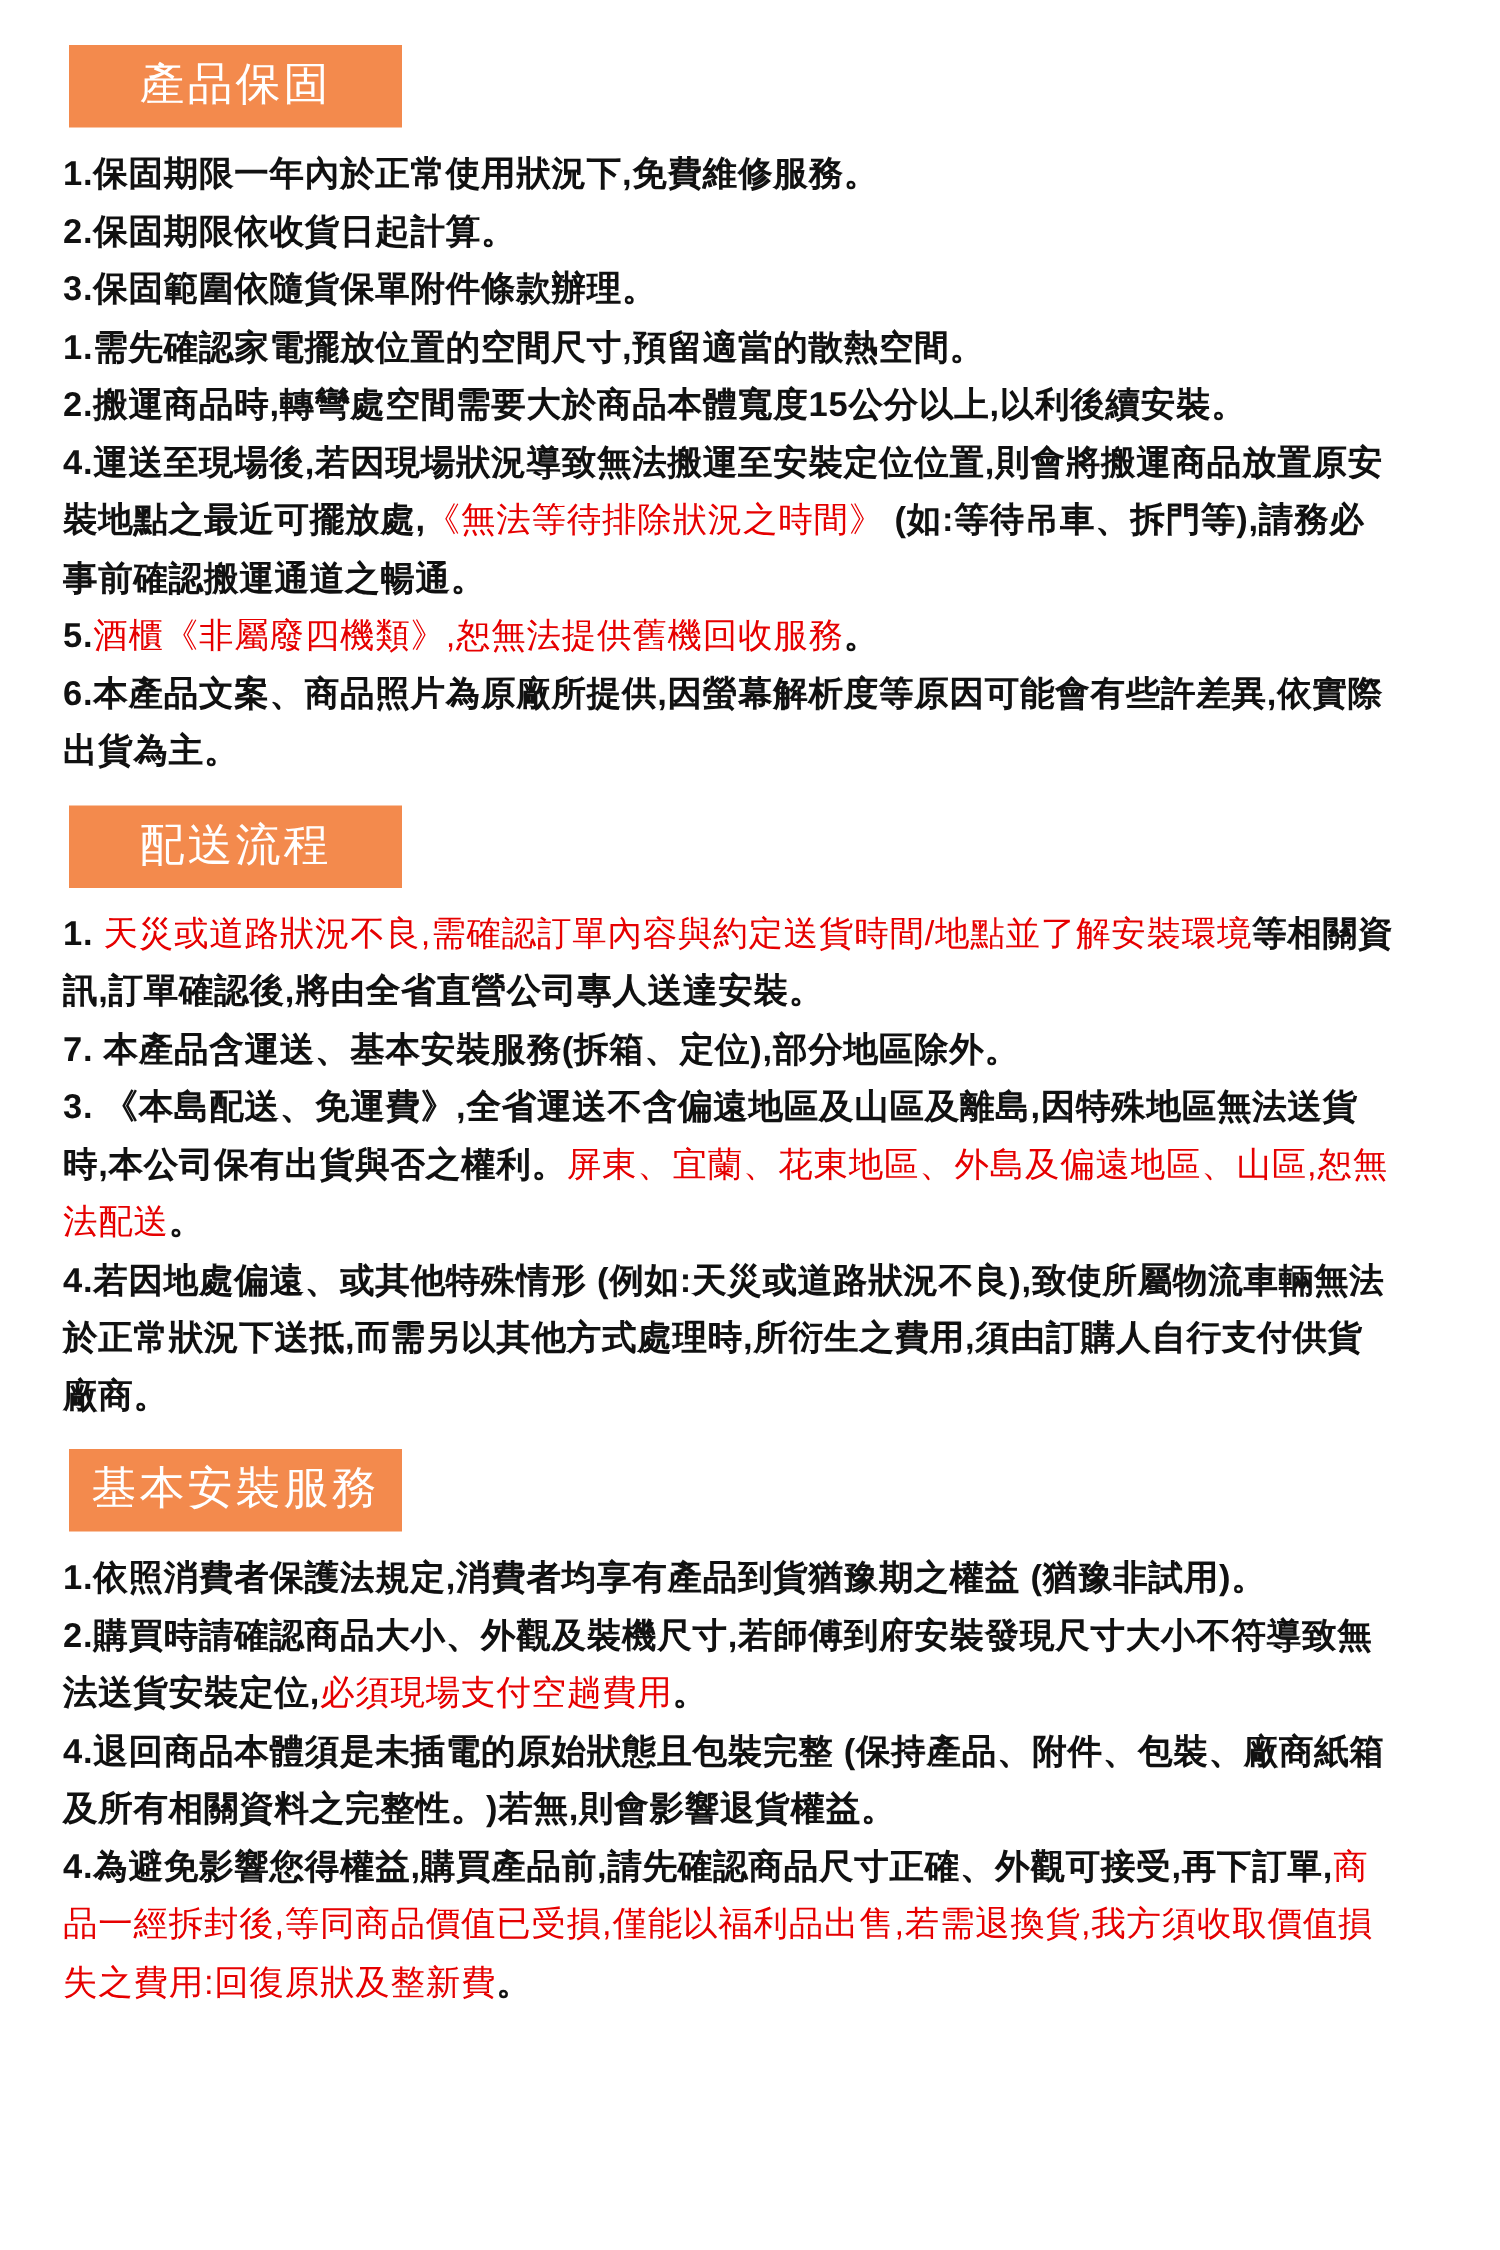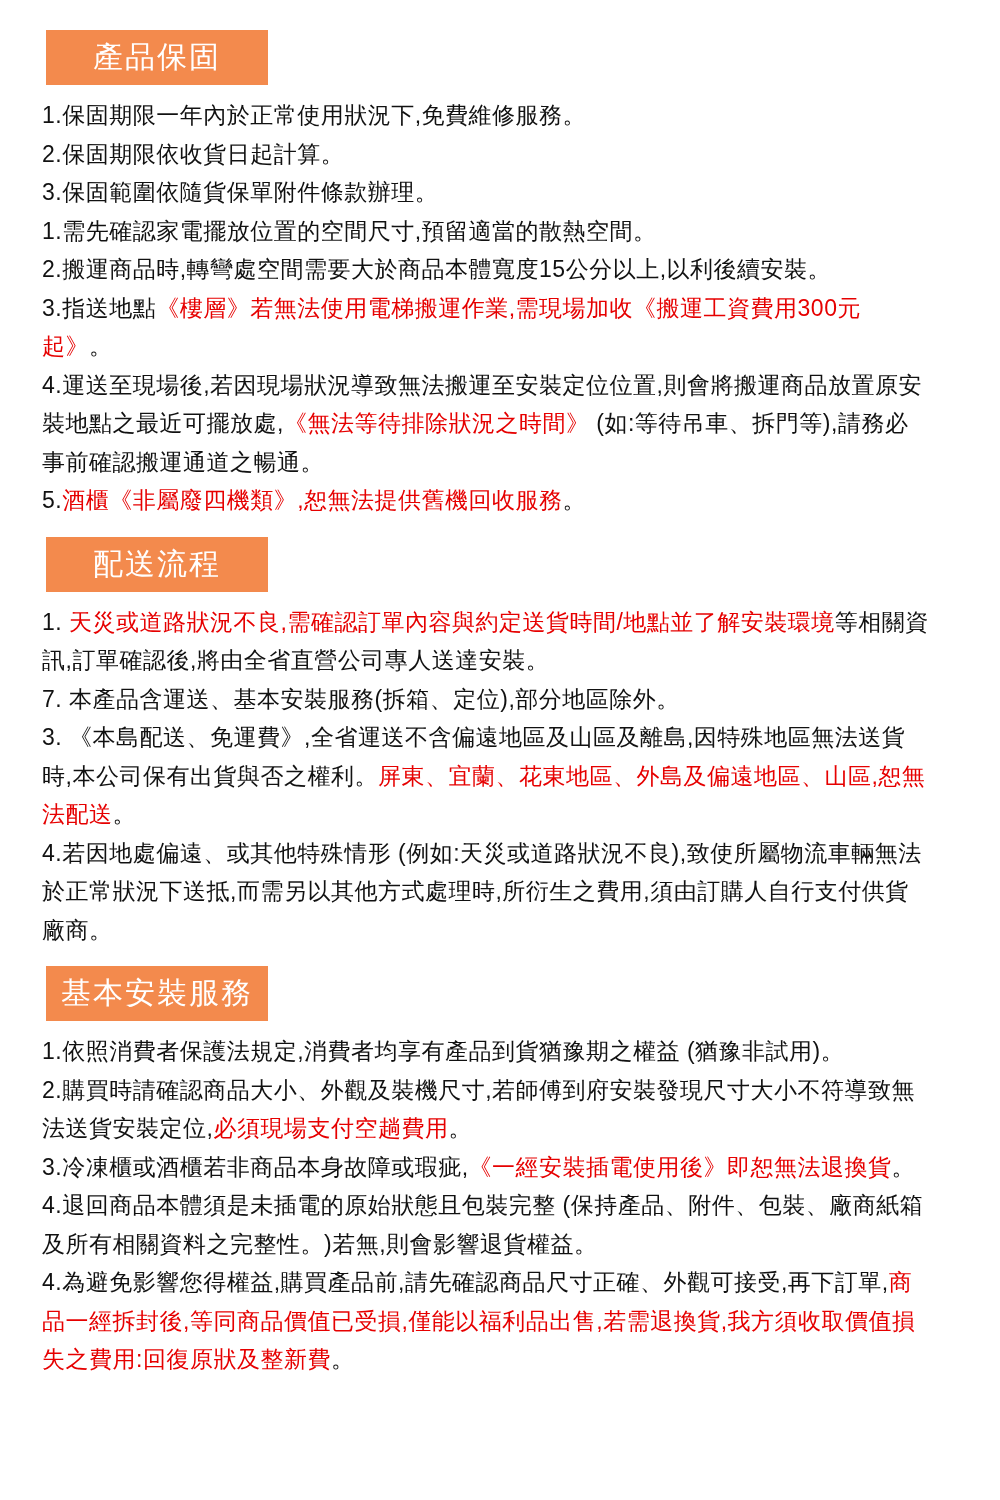--- a/index.html
+++ b/index.html
@@ -36,40 +36,39 @@
   }
   .badge.sub{ margin-top:17px; }
   .item{
     margin:0;
     font-size:23px;
     line-height:38.5px;
     letter-spacing:0.5px;
     word-break:break-all;
     text-align:left;
   }
-  .blk{ color:var(--ink); }
+  .blk{ color:var(--ink);font-weight:bold; }
   .red{ color:var(--red); }
 </style>
 </head>
 <body>
 
 <div class="doc">
     <div class="badge">產品保固</div>
     <p class="item"><span class="blk">1.保固期限一年內於正常使用狀況下,免費維修服務。</span></p>
     <p class="item"><span class="blk">2.保固期限依收貨日起計算。</span></p>
     <p class="item"><span class="blk">3.保固範圍依隨貨保單附件條款辦理。</span></p>
     <p class="item"><span class="blk">1.需先確認家電擺放位置的空間尺寸,預留適當的散熱空間。</span></p>
     <p class="item"><span class="blk">2.搬運商品時,轉彎處空間需要大於商品本體寬度15公分以上,以利後續安裝。</span></p>
-    <p class="item"><span class="blk">3.指送地點</span><span class="red">《樓層》若無法使用電梯搬運作業,需現場加收《搬運工資費用300元起》</span><span class="blk">。</span></p>
     <p class="item"><span class="blk">4.運送至現場後,若因現場狀況導致無法搬運至安裝定位位置,則會將搬運商品放置原安裝地點之最近可擺放處,</span><span class="red">《無法等待排除狀況之時間》</span><span class="blk"> (如:等待吊車、拆門等),請務必事前確認搬運通道之暢通。</span></p>
     <p class="item"><span class="blk">5.</span><span class="red">酒櫃《非屬廢四機類》,恕無法提供舊機回收服務</span><span class="blk">。</span></p>
+    <p class="item"><span class="blk">6.本產品文案、商品照片為原廠所提供,因螢幕解析度等原因可能會有些許差異,依實際出貨為主。</span></p>
     <div class="badge sub">配送流程</div>
     <p class="item"><span class="blk">1. </span><span class="red">天災或道路狀況不良,需確認訂單內容與約定送貨時間/地點並了解安裝環境</span><span class="blk">等相關資訊,訂單確認後,將由全省直營公司專人送達安裝。</span></p>
     <p class="item"><span class="blk">7. 本產品含運送、基本安裝服務(拆箱、定位),部分地區除外。</span></p>
     <p class="item"><span class="blk">3. 《本島配送、免運費》,全省運送不含偏遠地區及山區及離島,因特殊地區無法送貨時,本公司保有出貨與否之權利。</span><span class="red">屏東、宜蘭、花東地區、外島及偏遠地區、山區,恕無法配送</span><span class="blk">。</span></p>
     <p class="item"><span class="blk">4.若因地處偏遠、或其他特殊情形 (例如:天災或道路狀況不良),致使所屬物流車輛無法於正常狀況下送抵,而需另以其他方式處理時,所衍生之費用,須由訂購人自行支付供貨廠商。</span></p>
     <div class="badge sub">基本安裝服務</div>
     <p class="item"><span class="blk">1.依照消費者保護法規定,消費者均享有產品到貨猶豫期之權益 (猶豫非試用)。</span></p>
     <p class="item"><span class="blk">2.購買時請確認商品大小、外觀及裝機尺寸,若師傅到府安裝發現尺寸大小不符導致無法送貨安裝定位,</span><span class="red">必須現場支付空趟費用</span><span class="blk">。</span></p>
-    <p class="item"><span class="blk">3.冷凍櫃或酒櫃若非商品本身故障或瑕疵,</span><span class="red">《一經安裝插電使用後》即恕無法退換貨</span><span class="blk">。</span></p>
     <p class="item"><span class="blk">4.退回商品本體須是未插電的原始狀態且包裝完整 (保持產品、附件、包裝、廠商紙箱及所有相關資料之完整性。)若無,則會影響退貨權益。</span></p>
     <p class="item"><span class="blk">4.為避免影響您得權益,購買產品前,請先確認商品尺寸正確、外觀可接受,再下訂單,</span><span class="red">商品一經拆封後,等同商品價值已受損,僅能以福利品出售,若需退換貨,我方須收取價值損失之費用:回復原狀及整新費</span><span class="blk">。</span></p>
   </div>
 
 </body></html>

